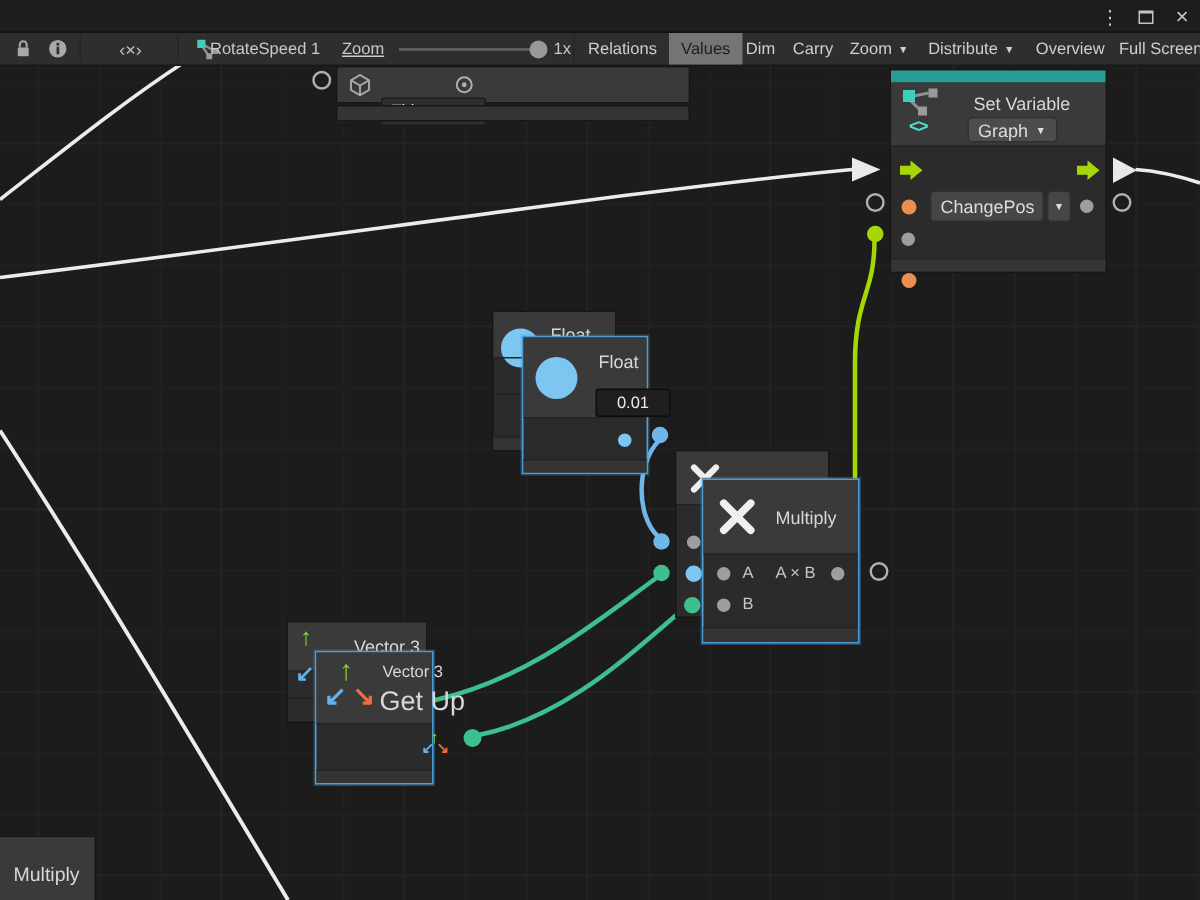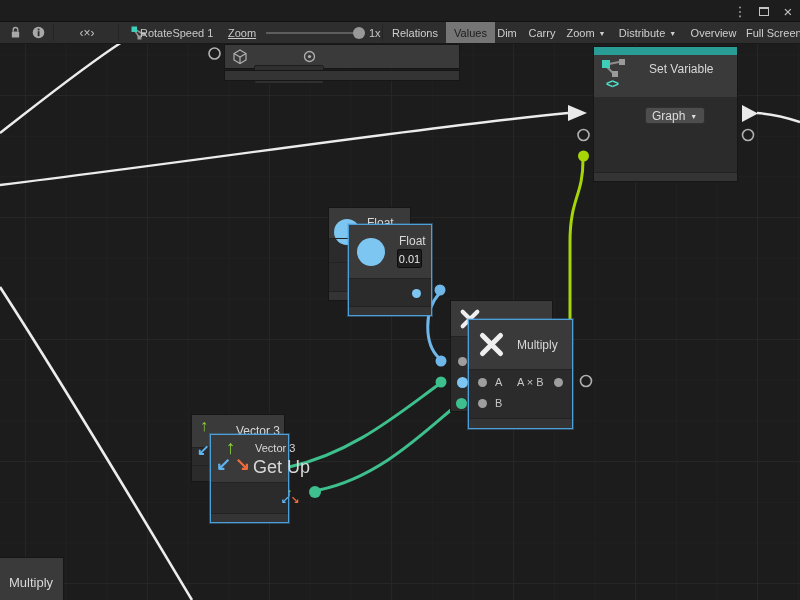--- a/index.html
+++ b/index.html
@@ -123,43 +123,61 @@
     <div class="hdr" style="height:42px;">
       <svg width="26" height="20" viewBox="0 0 26 20" style="position:absolute; left:7px; top:3px;">
         <line x1="8" y1="6" x2="18" y2="4" stroke="#8f8f8f" stroke-width="2"></line>
         <line x1="6" y1="9" x2="12" y2="15" stroke="#8f8f8f" stroke-width="2"></line>
         <rect x="1" y="2" width="8" height="8" fill="#3ecfba"></rect>
         <rect x="18" y="1" width="6" height="6" fill="#9a9a9a"></rect>
         <rect x="11" y="13" width="6" height="6" fill="#9a9a9a"></rect>
       </svg>
       <span style="position:absolute; left:12px; top:22px; color:#4fe3ce; font-weight:bold; font-size:12px; letter-spacing:-1px;">&lt;&gt;</span>
       <span class="ntitle" style="left:55px; top:7px;">Set Variable</span>
-      <div class="dropdown" style="left:51px; top:23px; width:60px; height:17px; gap:5px; background:#4d4d4d;margin-top:29px;">
+      <div class="dropdown" style="left:51px; top:23px; width:60px; height:17px; gap:5px; background:#4d4d4d;">
         <span>Graph</span>
         <span class="caret">▼</span>
       </div>
+    </div>
+    <div style="position:relative; height:76px; border-top:1px solid #232323;">
+      <svg width="15" height="13" viewBox="0 0 15 13" style="position:absolute; left:6px; top:9px;">
+        <path d="M0,3.5 h7 V0 l8,6.5 -8,6.5 V9.5 H0 z" fill="#a6d608"></path>
+      </svg>
+      <svg width="15" height="13" viewBox="0 0 15 13" style="position:absolute; left:124px; top:9px;">
+        <path d="M0,3.5 h7 V0 l8,6.5 -8,6.5 V9.5 H0 z" fill="#a6d608"></path>
+      </svg>
+      <span class="dot orange" style="left:7px; top:84px; width:10px; height:10px; top:84px;"></span>
+      <span class="dot orange" style="left:7px; top:35px; width:10px; height:10px;"></span>
+      <div class="dropdown" style="left:26px; top:29px; width:76px; height:21px;">
+        <span>ChangePos</span>
+      </div>
+      <div class="dropdown" style="left:104px; top:29px; width:16px; height:21px; justify-content:center; padding:0;">
+        <span class="caret">▼</span>
+      </div>
+      <span class="dot gray" style="left:126px; top:35px; width:9px; height:9px;"></span>
+      <span class="dot gray" style="left:7px; top:57px; width:9px; height:9px;"></span>
     </div>
     <div class="ftr" style="height:9px;"></div>
   </div>
 
   <div class="node" style="left:328px; top:207px; width:83px; height:94px;">
     <div class="hdr" style="height:30px;">
       <span class="ntitle" style="left:38px; top:8px;">Float</span>
       <span style="position:absolute; left:5px; top:11px; width:26px; height:26px; border-radius:50%; background:#7ec6f2;"></span>
     </div>
     <div class="bodyrow" style="height:24px;"></div>
     <div class="bodyrow" style="height:17px;"></div>
     <div class="ftr" style="height:9px;"></div>
   </div>
 
   <div class="node front selected" style="left:348px; top:224px; width:84px; height:92px;">
     <div class="hdr" style="height:53px;">
       <span style="position:absolute; left:8px; top:13px; width:28px; height:28px; border-radius:50%; background:#7ec6f2;"></span>
       <span class="ntitle" style="left:50px; top:9px;">Float</span>
-      <div class="valuebox" style="left:48px; top:24px; width:25px; height:19px;">
+      <div class="valuebox" style="left:48px; top:34px; width:50px; height:19px;">
         <span>0.01</span>
       </div>
     </div>
     <div class="bodyrow" style="height:28px;">
       <span class="dot blue" style="left:63px; top:10px; width:9px; height:9px;"></span>
     </div>
     <div class="ftr" style="height:9px;"></div>
   </div>
 
   <div class="node" style="left:450px; top:300px; width:103px; height:112px;">

